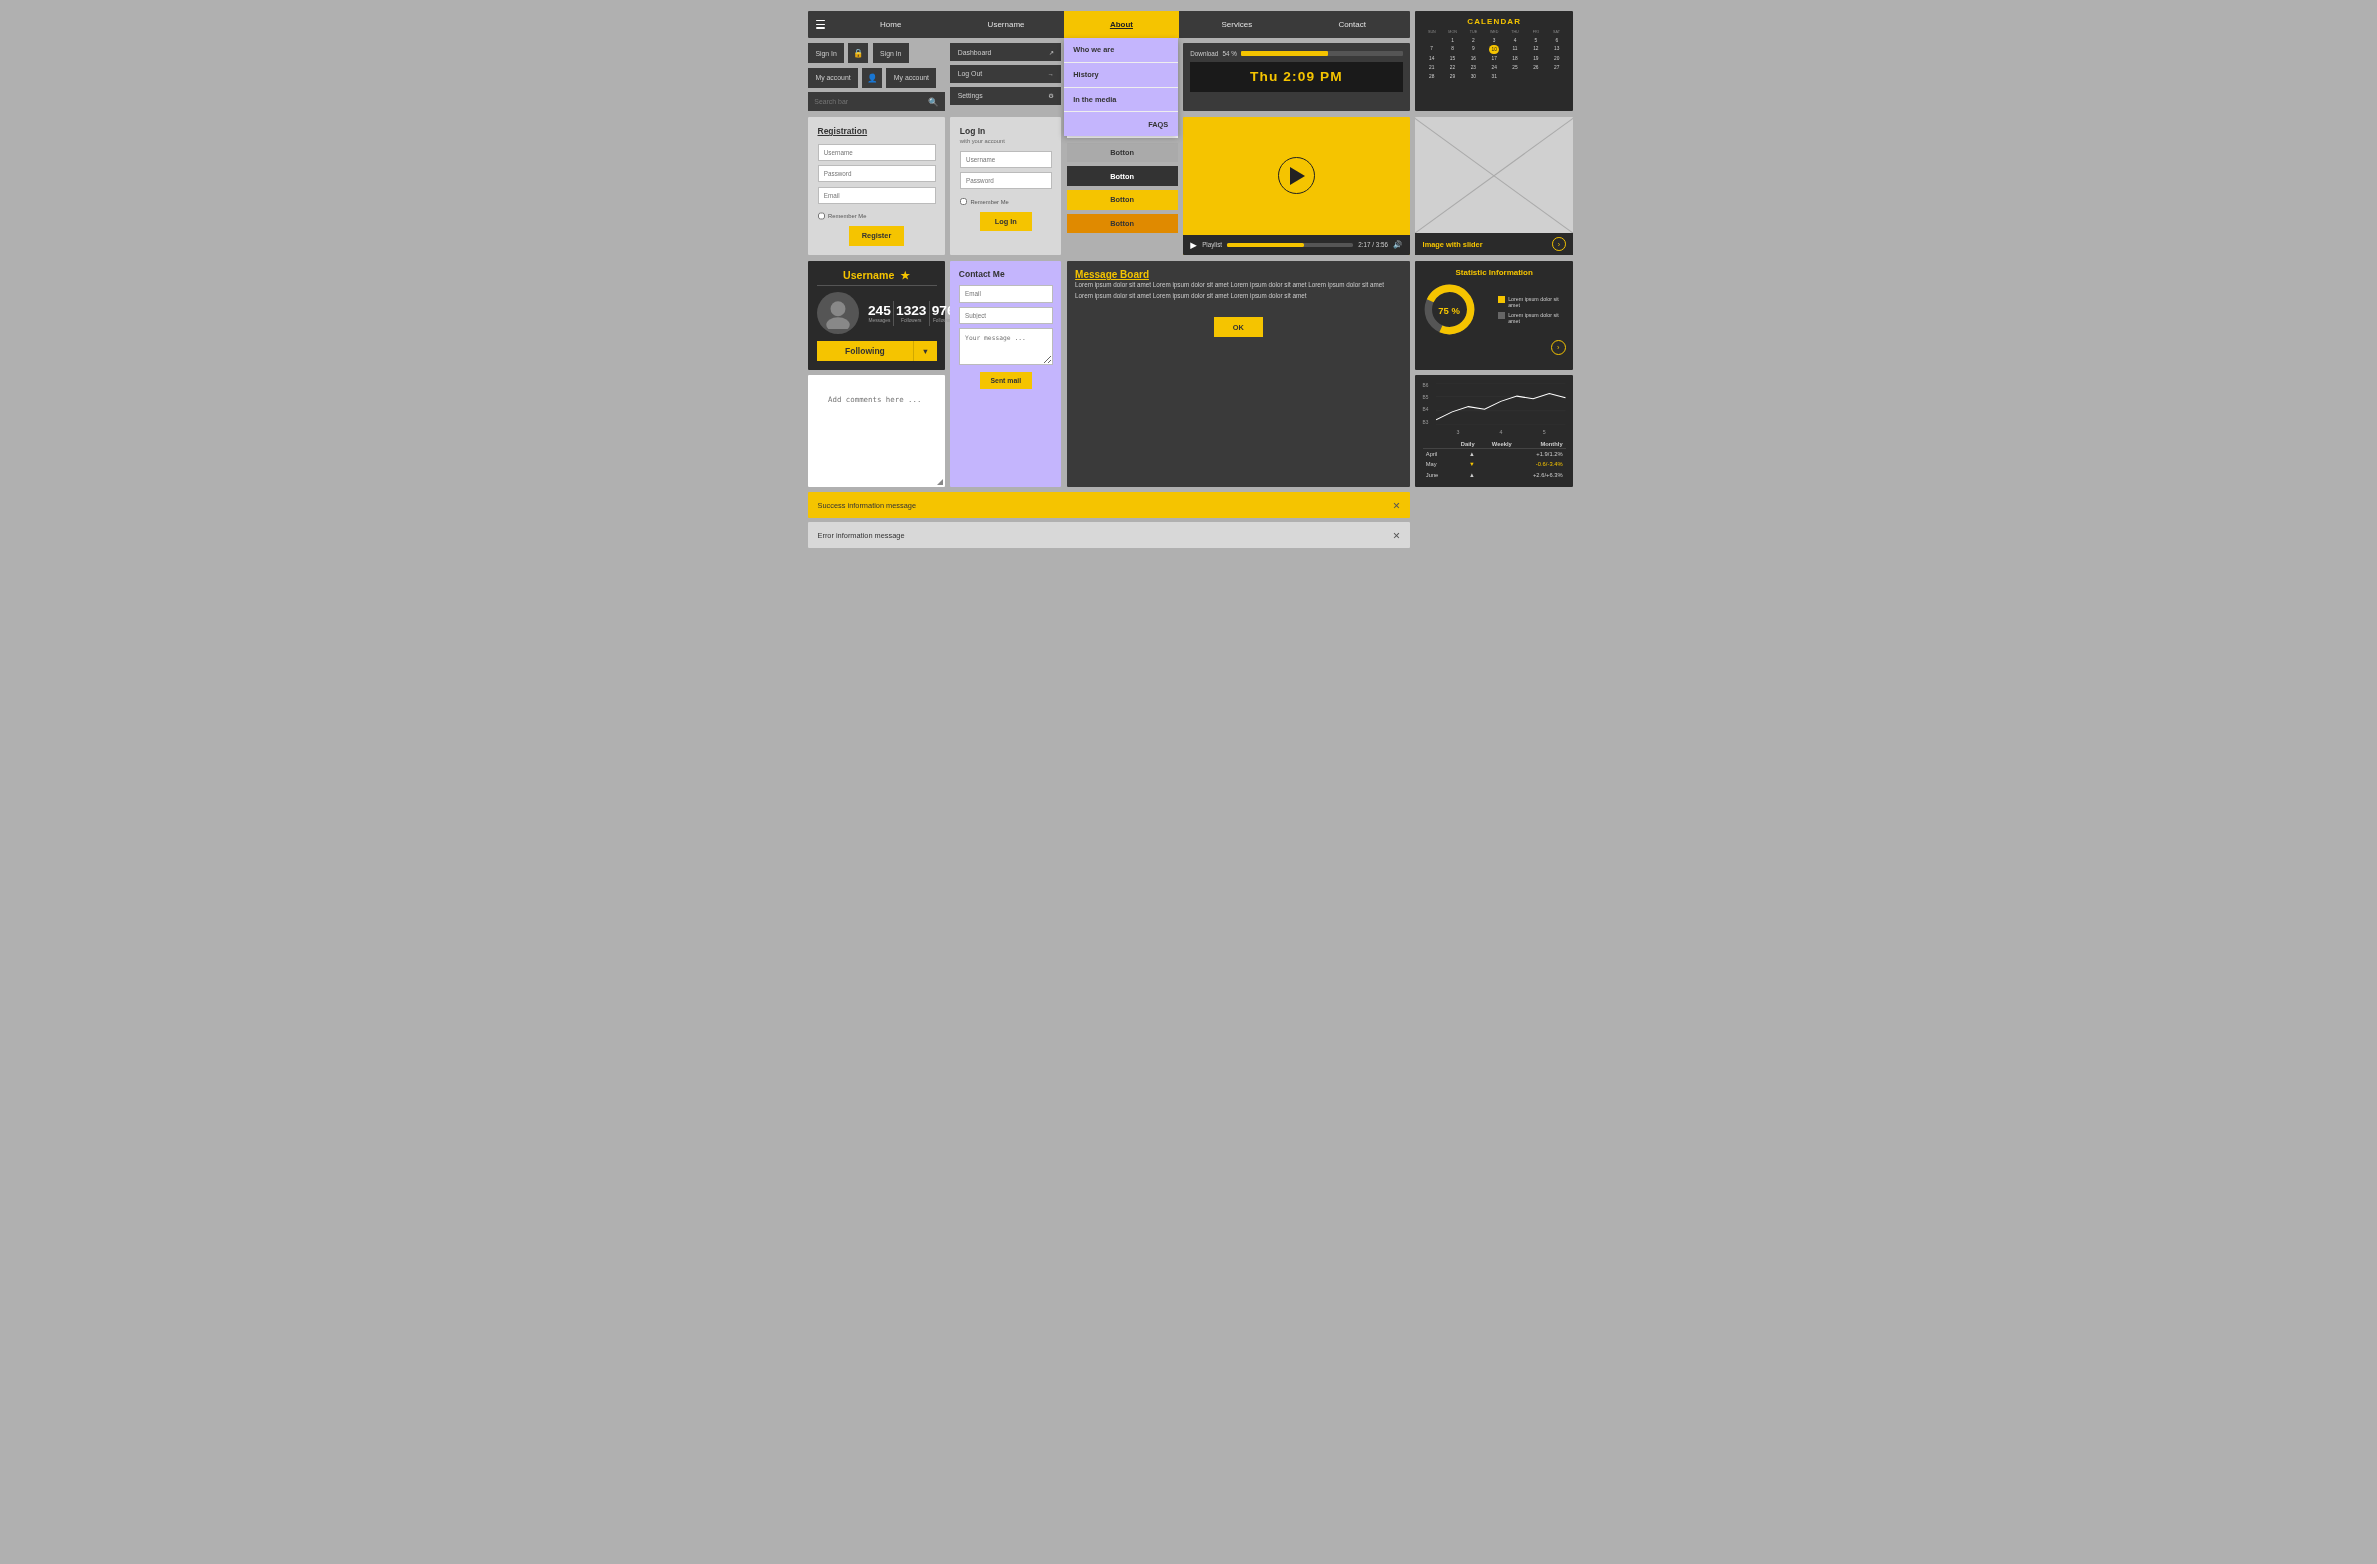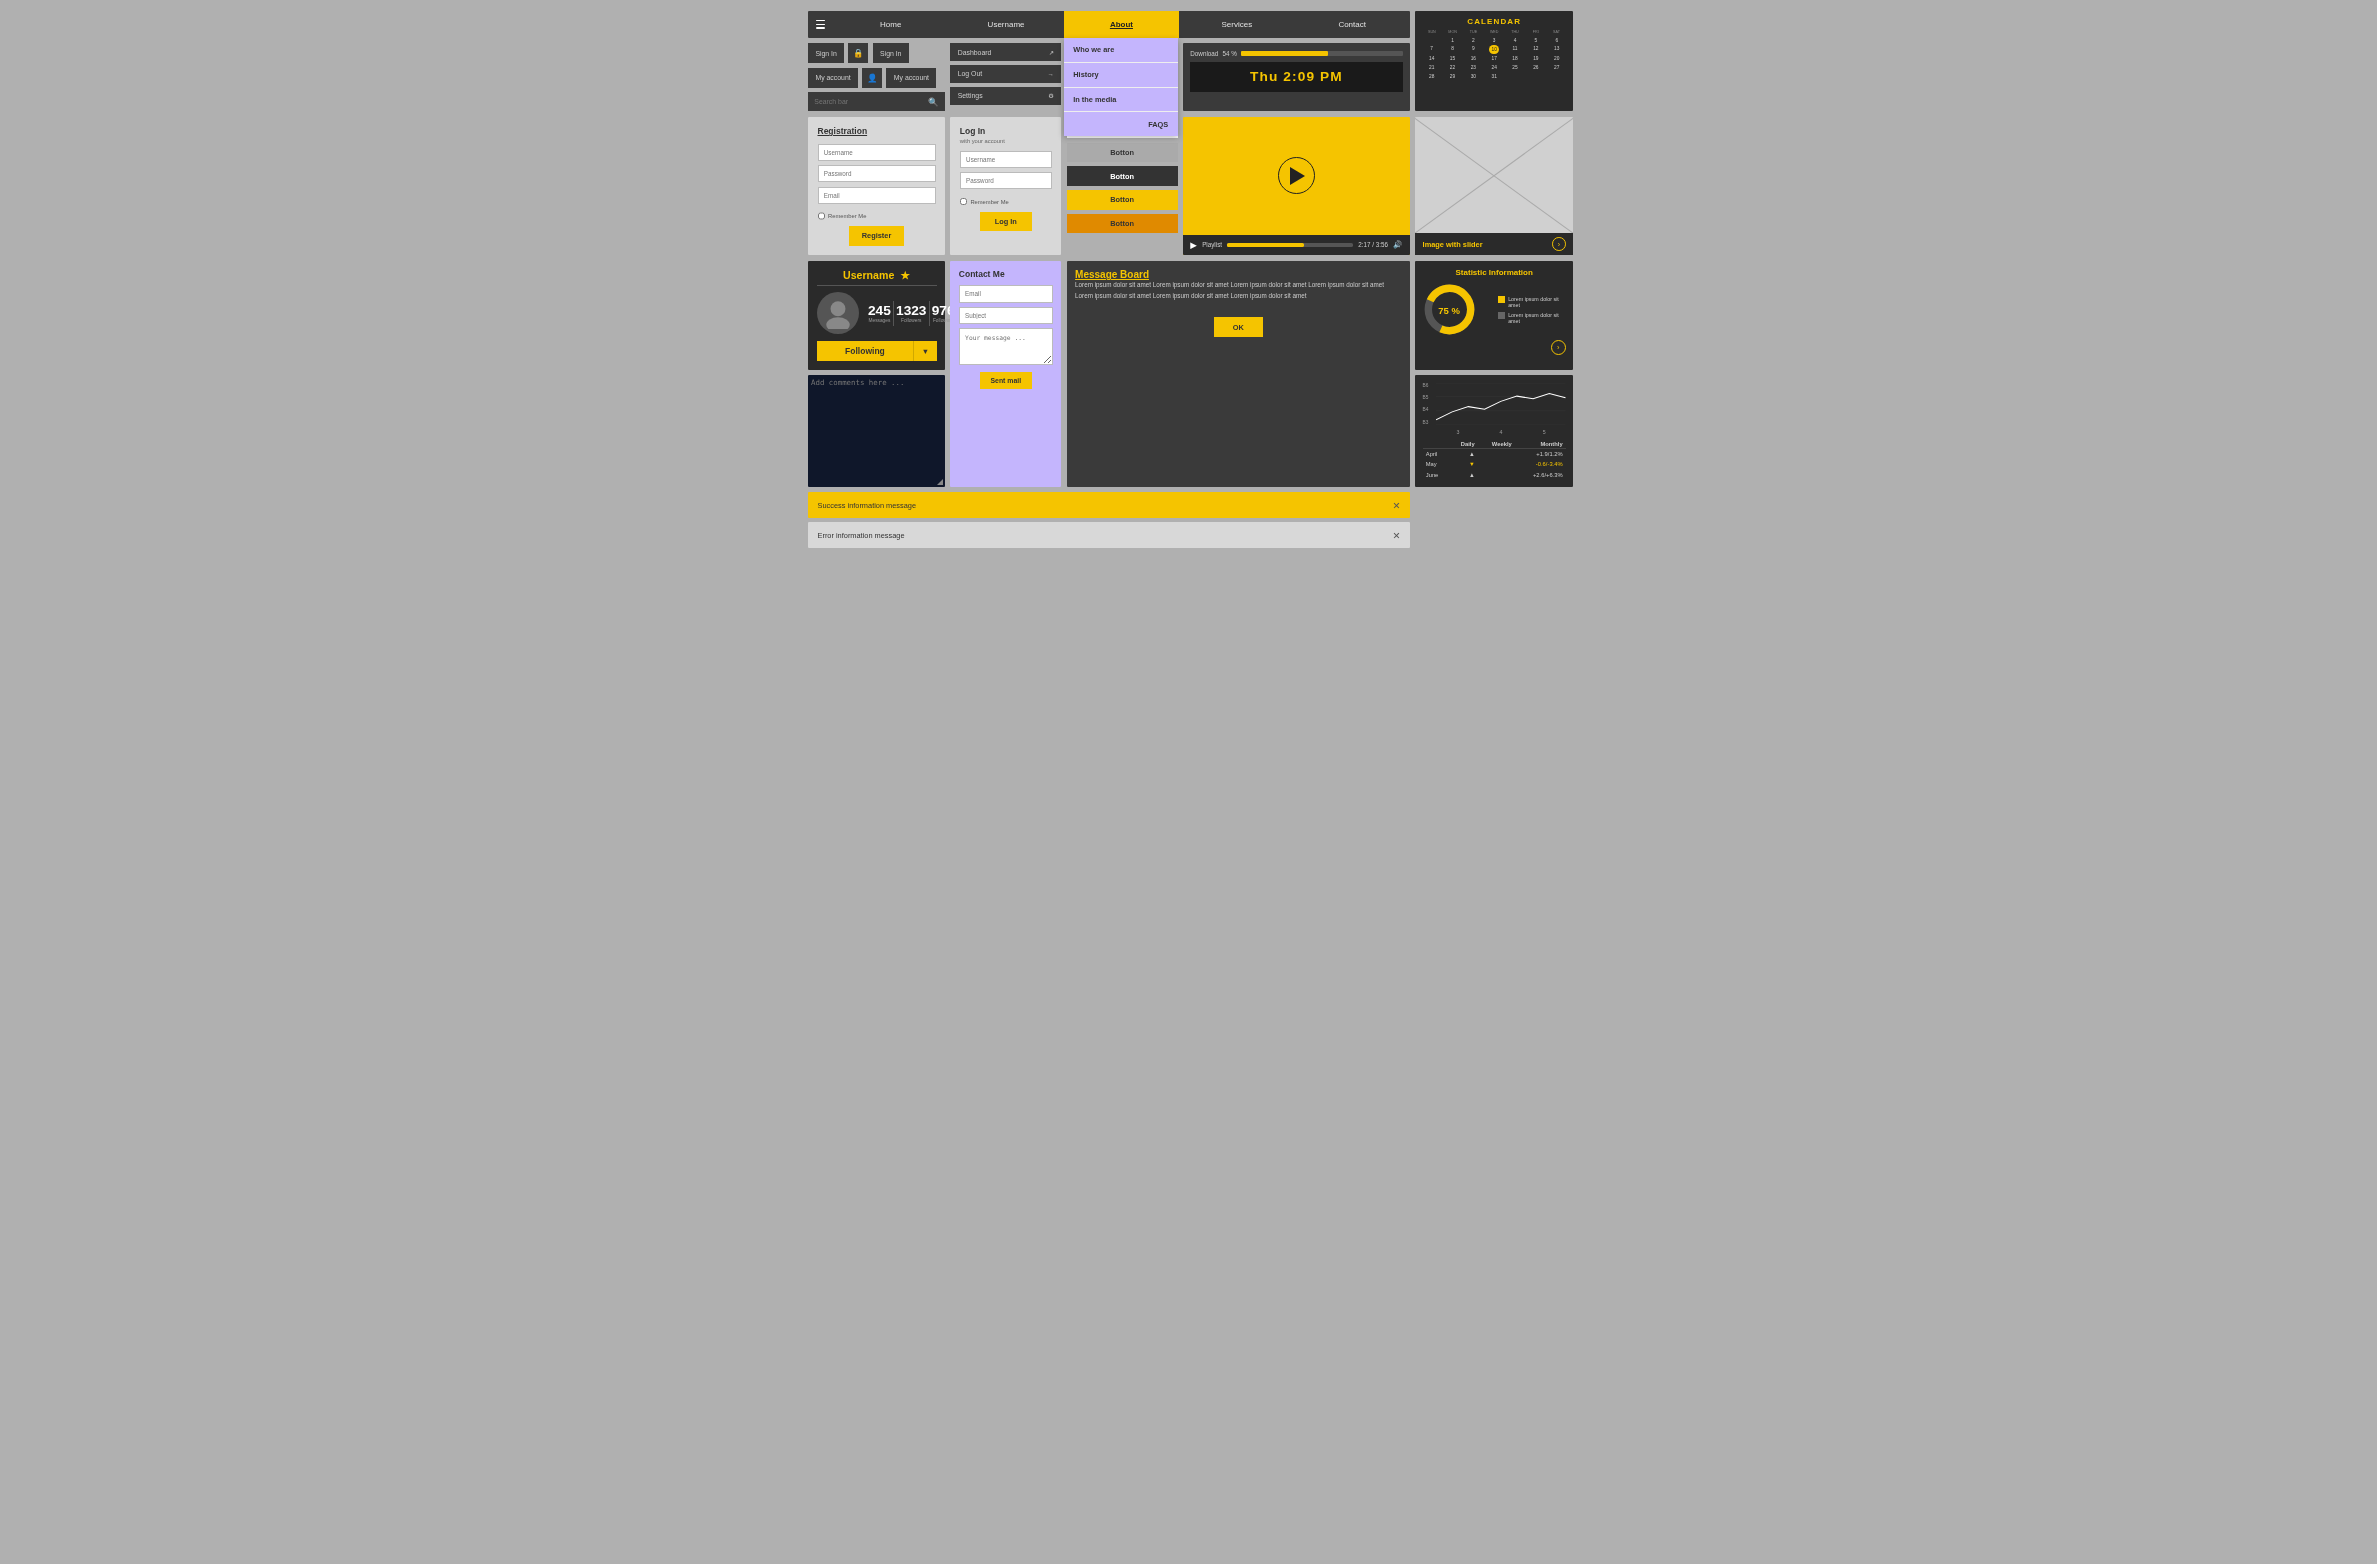--- a/index.html
+++ b/index.html
@@ -273,21 +273,21 @@
           <div style="font-size:4.8px;color:#999;">Following</div>
         </div>
       </div>
     </div>
     <div style="display:flex;gap:0;">
       <button style="flex:1;background:#f5c400;color:#333;border:none;cursor:pointer;font-size:8.5px;font-weight:bold;padding:5.3px;">Following</button>
       <button style="background:#f5c400;color:#333;border:none;cursor:pointer;padding:5.3px 7.4px;font-size:7.4px;border-left:0.5px solid #d0a800;">▼</button>
     </div>
   </div>
 
-  <div style="background:#0f172a;padding:3px;border-radius:1.1px;display:flex;flex-direction:column;min-height:63px;position:relative;grid-column:1/2;grid-row:5/6;">
+  <div style="background:#ffffff;padding:20px;border-radius:1.1px;display:flex;flex-direction:column;min-height:63px;position:relative;grid-column:1/2;grid-row:5/6;">
     <textarea style="flex: 1 1 0%; border: none; outline: none; font-size: 7.4px; color: rgb(136, 136, 136); resize: none; min-height: 53px; background: transparent;" placeholder="Add comments here ..."></textarea>
     <div style="position:absolute;bottom:2.1px;right:2.1px;width:0;height:0;border-style:solid;border-width:0 0 6.3px 6.3px;border-color:transparent transparent #888 transparent;"></div>
   </div>
 
   <div style="background:#c4b5fd;padding:8.5px;border-radius:1.1px;grid-column:2/3;grid-row:4/6;">
     <div style="font-size:8.5px;color:#333;font-weight:bold;margin-bottom:6.3px;">Contact Me</div>
     <input type="email" style="width: 100%; background: rgb(255, 255, 255); border: 0.5px solid rgb(187, 187, 187); padding: 4.2px 5.3px; font-size: 6.3px; margin-bottom: 4.2px; outline: none; color: rgb(68, 68, 68);" placeholder="Email">
     <input type="text" style="width: 100%; background: rgb(255, 255, 255); border: 0.5px solid rgb(187, 187, 187); padding: 4.2px 5.3px; font-size: 6.3px; margin-bottom: 4.2px; outline: none; color: rgb(68, 68, 68);" placeholder="Subject">
     <textarea style="width: 100%; background: rgb(255, 255, 255); border: 0.5px solid rgb(187, 187, 187); padding: 4.2px 5.3px; font-size: 6.3px; margin-bottom: 4.2px; outline: none; color: rgb(68, 68, 68); resize: vertical; min-height: 37px;" placeholder="Your message ..."></textarea>
     <button style="background:#f5c400;color:#333;border:none;cursor:pointer;padding:5.3px 10.6px;font-size:6.9px;font-weight:bold;display:block;margin:0 auto;">Sent mail</button>

